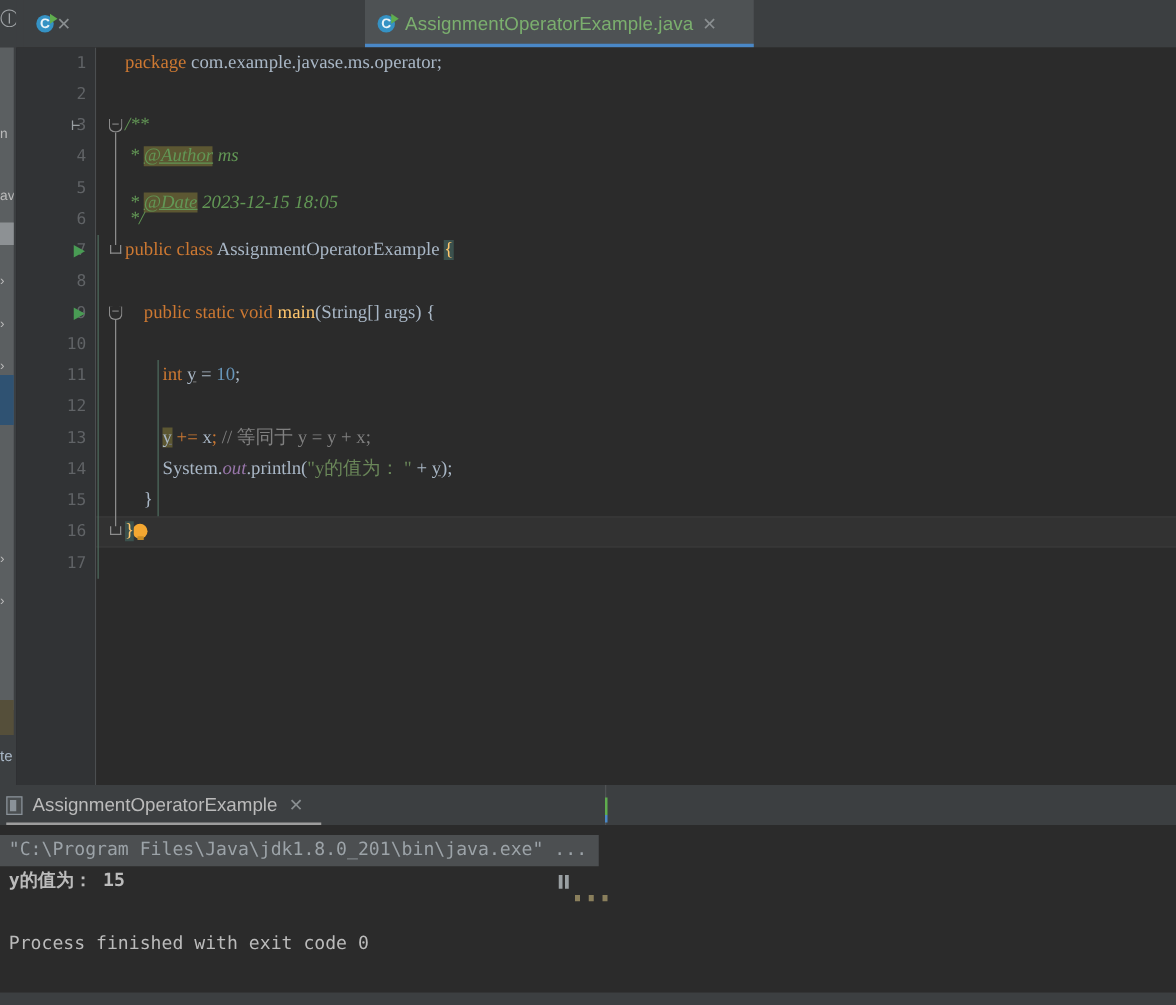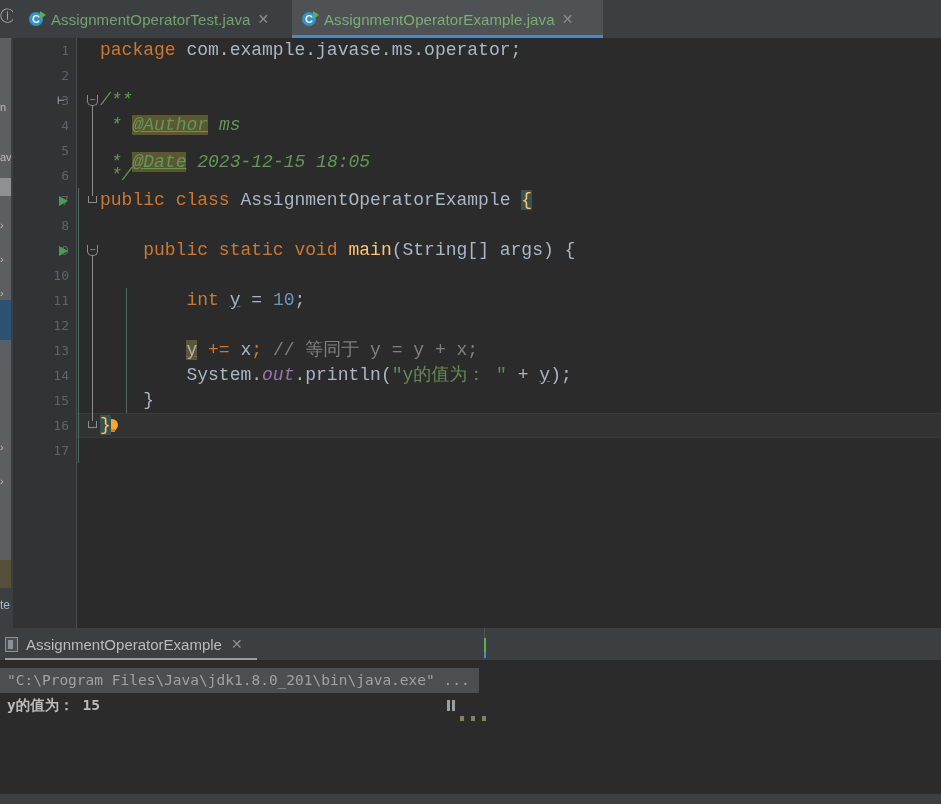--- a/index.html
+++ b/index.html
@@ -155,22 +155,22 @@
     position: absolute; right: 0; top: 0;
     width: 40px; height: 25px;
     font-family: "DejaVu Sans Mono", monospace;
     font-size: 13px; line-height: 25px;
     text-align: right; color: #606366;
     padding-right: 8px; box-sizing: border-box;
   }
   .code {
     position: absolute; left: 0; top: 0;
     height: 25px; line-height: 25px;
-    font-family: Liberation Mono, monospace;
-    font-size: 18px;
+    font-family: Liberation Serif, serif;
+    font-size: 15px;
     color: #A9B7C6;
     white-space: pre;
     padding-left: 23px;
   }
   .caret-line {
     position: absolute; left: 64px; right: 0;
     height: 25px;
     background: #323232;
     border-top: 1px solid #3A3A3A;
     border-bottom: 1px solid #3A3A3A;
@@ -367,21 +367,20 @@
   </div>
 
   <div class="tabbar">
 
     <div class="tab inactive" style="left:6px;width:273px;">
       <span class="java-icon">
         <span class="circle"></span>
         <span class="c-letter">C</span>
         <span class="arrow"></span>
       </span>
-      <span class="tab-label">AssignmentOperatorTest.java</span>
       <span class="tab-close">✕</span>
     </div>
 
     <div class="tab active" style="left:279px;width:311px;">
       <span class="java-icon">
         <span class="circle"></span>
         <span class="c-letter">C</span>
         <span class="arrow"></span>
       </span>
       <span class="tab-label">AssignmentOperatorExample.java</span>
@@ -477,20 +476,21 @@
       </div>
       <div class="console-divider"></div>
       <div class="console-marker-green"></div>
       <div class="console-marker-blue"></div>
     </div>
 
     <div class="console-body">
       <div class="cline cmdline" style="top:8px;">"C:\Program Files\Java\jdk1.8.0_201\bin\java.exe" ...</div>
       <div class="cline" style="top:33px;font-weight:bold;">y的值为： 15</div>
       <div class="cline" style="top:58px;"></div>
+      <div class="cline" style="top:83px;">Process finished with exit code 0</div>
 
       <div class="console-pause">
           <i></i>
           <i></i>
         </div>
       <div class="console-dots">
           <i></i>
           <i></i>
           <i></i>
         </div>

